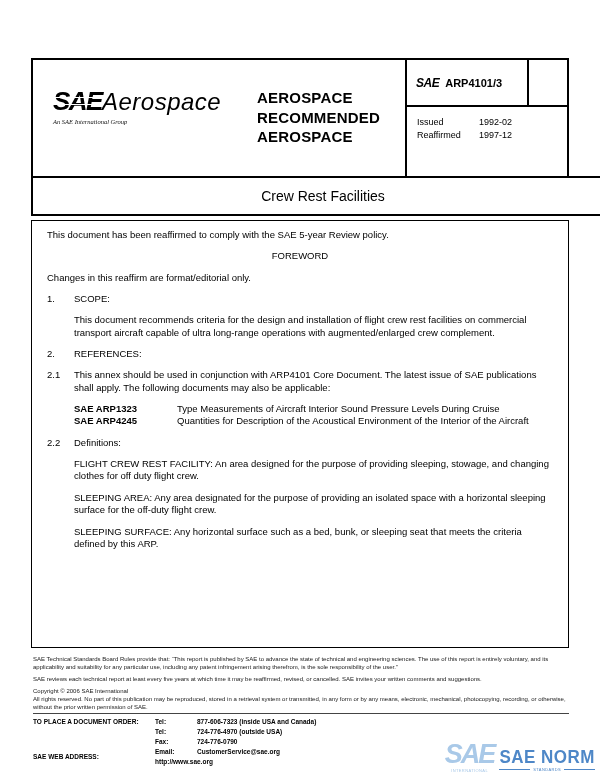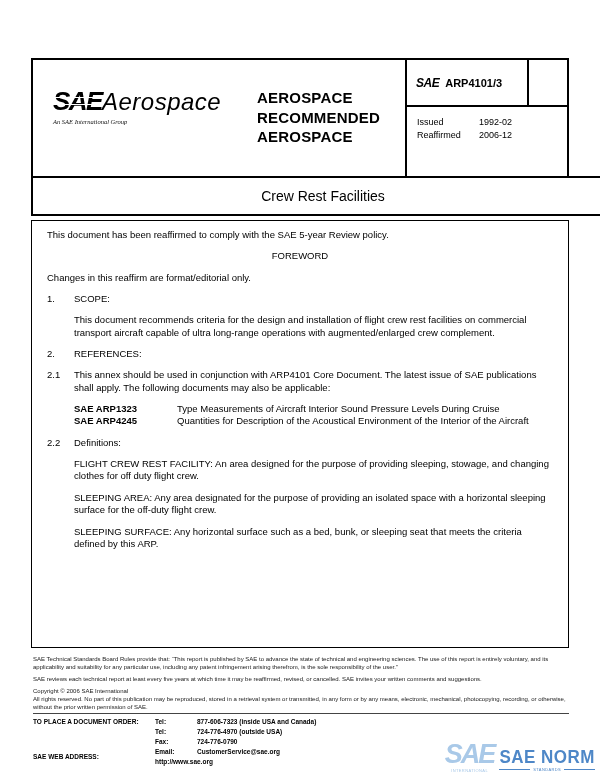--- a/index.html
+++ b/index.html
@@ -96,21 +96,21 @@
           </div>
           <div class="empty-cell"></div>
         </div>
         <div class="hr-bottom">
           <div class="meta-row">
             <span class="meta-label">Issued</span>
             <span>1992-02</span>
           </div>
           <div class="meta-row">
             <span class="meta-label">Reaffirmed</span>
-            <span>2006-12</span>
+            <span>1997-12</span>
           </div>
         </div>
       </div>
     </div>
 
     <div class="title-box">Crew Rest Facilities</div>
 
     <div class="body-box">
       <p class="para">This document has been reaffirmed to comply with the SAE 5-year Review policy.</p>
 

